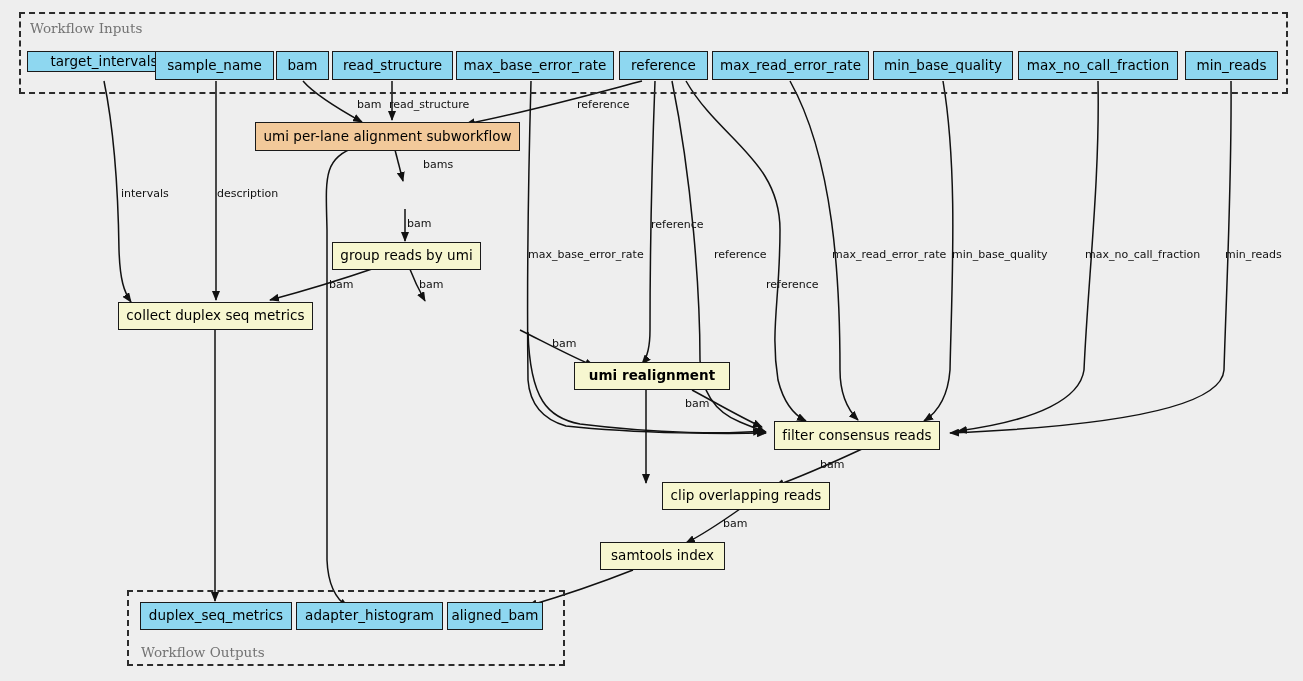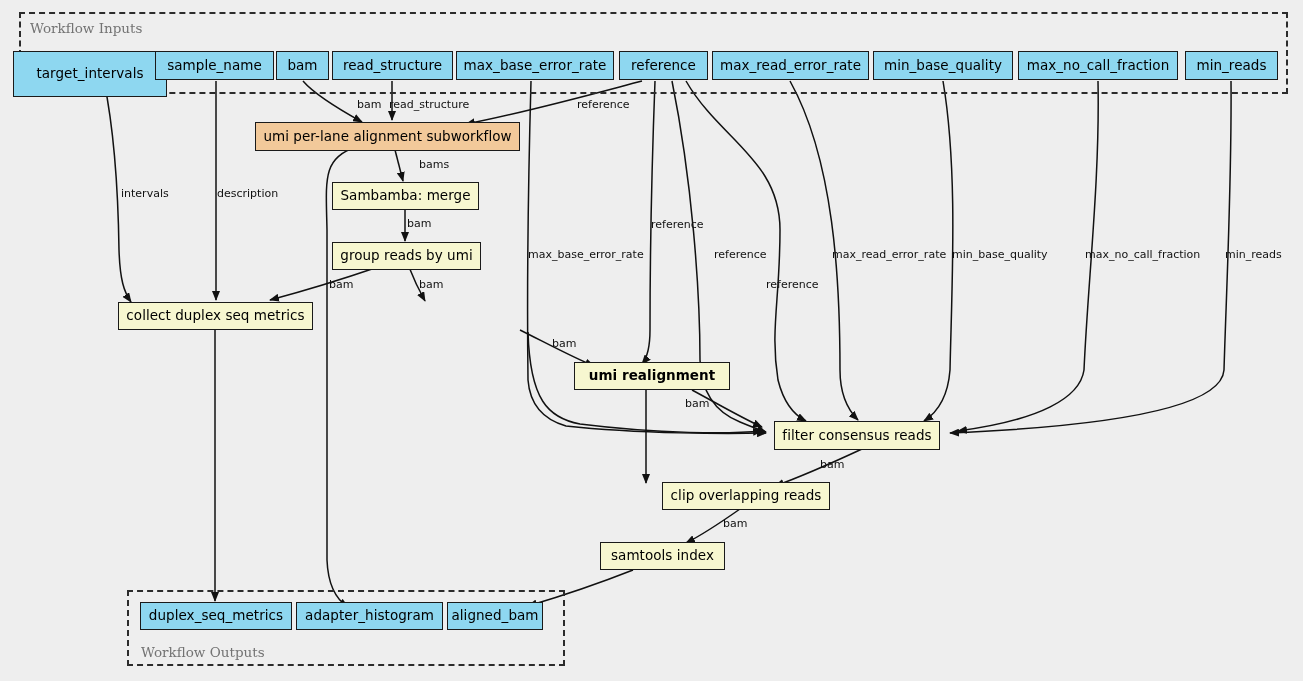--- a/index.html
+++ b/index.html
@@ -131,21 +131,21 @@
       <path d="M633,570 C600,583 555,598 528,606"></path>
     </g>
   </svg>
 
   <div class="cluster" style="left:19px; top:12px; width:1269px; height:82px;"></div>
   <div class="cluster-label" style="left:30px; top:20px;">Workflow Inputs</div>
 
   <div class="cluster" style="left:127px; top:590px; width:438px; height:76px;"></div>
   <div class="cluster-label" style="left:141px; top:644px;">Workflow Outputs</div>
 
-  <div class="node input" style="left:13px; top:51px; width:154px; height:46px;">
+  <div class="node input" style="left:27px; top:51px; width:154px; height:21px;">
     <span>target_intervals</span>
   </div>
   <div class="node input" style="left:155px; top:51px; width:119px; height:29px;">
     <span>sample_name</span>
   </div>
   <div class="node input" style="left:276px; top:51px; width:53px; height:29px;">
     <span>bam</span>
   </div>
   <div class="node input" style="left:332px; top:51px; width:121px; height:29px;">
     <span>read_structure</span>
@@ -164,23 +164,20 @@
   </div>
   <div class="node input" style="left:1018px; top:51px; width:160px; height:29px;">
     <span>max_no_call_fraction</span>
   </div>
   <div class="node input" style="left:1185px; top:51px; width:93px; height:29px;">
     <span>min_reads</span>
   </div>
 
   <div class="node subworkflow" style="left:255px; top:122px; width:265px; height:29px;">
     <span>umi per-lane alignment subworkflow</span>
-  </div>
-  <div class="node step" style="left:332px; top:182px; width:147px; height:28px;">
-    <span>Sambamba: merge</span>
   </div>
   <div class="node step" style="left:332px; top:242px; width:149px; height:28px;">
     <span>group reads by umi</span>
   </div>
   <div class="node step" style="left:118px; top:302px; width:195px; height:28px;">
     <span>collect duplex seq metrics</span>
   </div>
   <div class="node step" style="left:574px; top:362px; width:156px; height:28px;font-weight:bold;">
     <span>umi realignment</span>
   </div>
@@ -202,21 +199,21 @@
   </div>
   <div class="node output" style="left:447px; top:602px; width:96px; height:28px;">
     <span>aligned_bam</span>
   </div>
 
   <div class="edge-label" style="left:357px; top:99px;">bam</div>
   <div class="edge-label" style="left:389px; top:99px;">read_structure</div>
   <div class="edge-label" style="left:577px; top:99px;">reference</div>
   <div class="edge-label" style="left:121px; top:188px;">intervals</div>
   <div class="edge-label" style="left:217px; top:188px;">description</div>
-  <div class="edge-label" style="left:419px; top:159px;">bams</div>
+  <div class="edge-label" style="left:399px; top:159px;padding-left:24px;">bams</div>
   <div class="edge-label" style="left:407px; top:218px;">bam</div>
   <div class="edge-label" style="left:528px; top:249px;">max_base_error_rate</div>
   <div class="edge-label" style="left:651px; top:219px;">reference</div>
   <div class="edge-label" style="left:714px; top:249px;">reference</div>
   <div class="edge-label" style="left:766px; top:279px;">reference</div>
   <div class="edge-label" style="left:832px; top:249px;">max_read_error_rate</div>
   <div class="edge-label" style="left:952px; top:249px;">min_base_quality</div>
   <div class="edge-label" style="left:1085px; top:249px;">max_no_call_fraction</div>
   <div class="edge-label" style="left:1225px; top:249px;">min_reads</div>
   <div class="edge-label" style="left:329px; top:279px;">bam</div>

